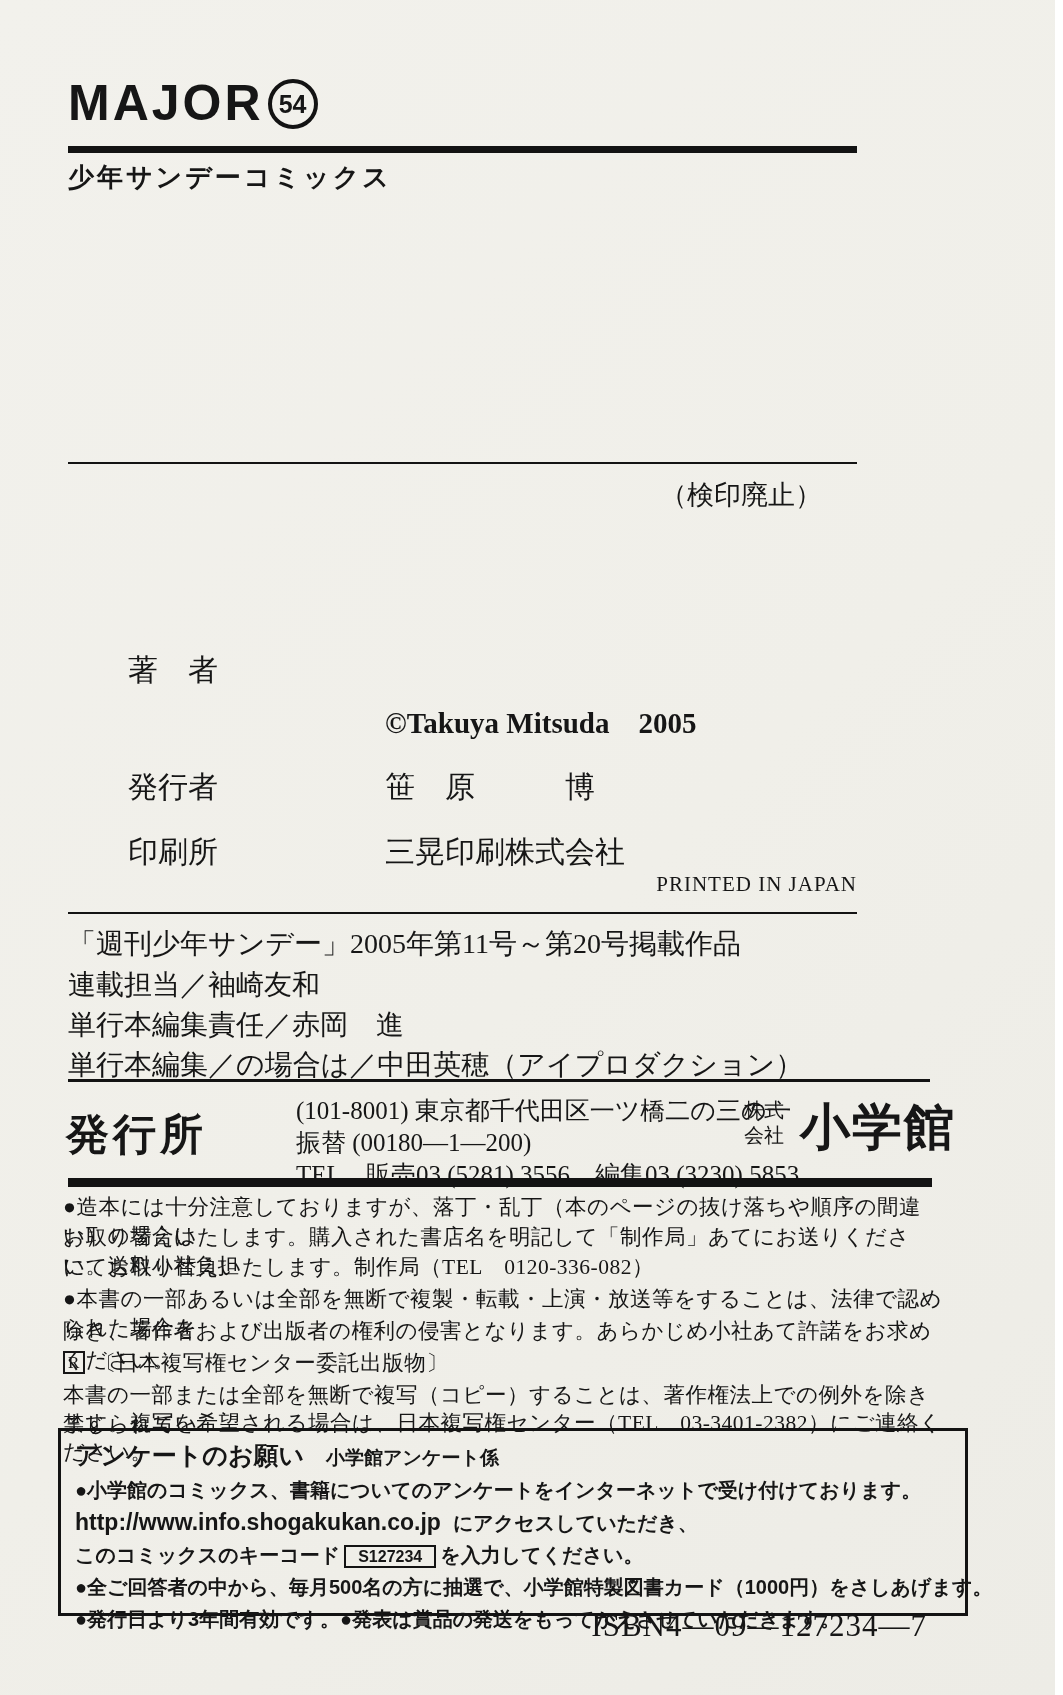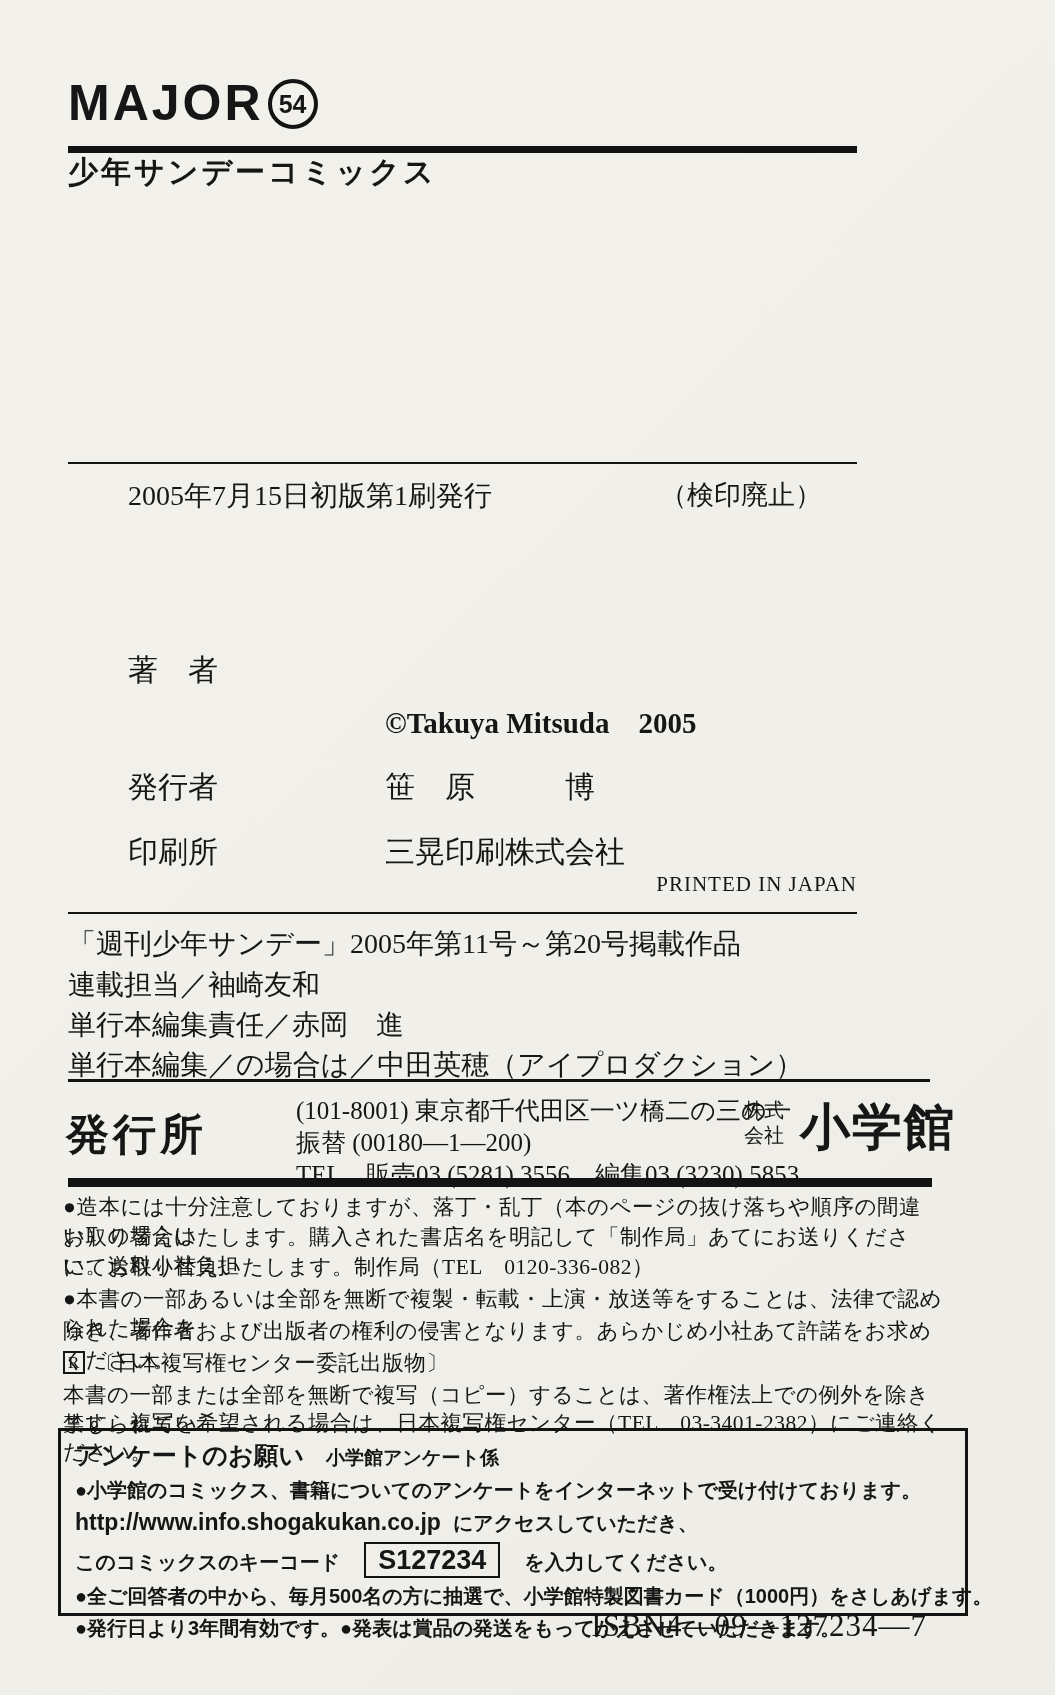--- a/index.html
+++ b/index.html
@@ -17,21 +17,21 @@
   .rule{background:#131313;}
 
   
   .major-title{left:68px;top:74px;font-size:50px;letter-spacing:3px;display:flex;align-items:center;}
   .vol-circle{
     display:inline-flex;align-items:center;justify-content:center;
     width:42px;height:42px;border:4px solid #131313;border-radius:50%;
     font-size:25px;letter-spacing:0;margin-left:4px;margin-top:2px;text-align:center;
   }
   .rule-header{left:68px;top:146px;width:789px;height:7px;}
-  .series-title{left:68px;top:152px;font-size:30px;letter-spacing:3px;}
+  .series-title{left:68px;top:160px;font-size:26px;letter-spacing:3px;}
 
   
   .rule-edition{left:68px;top:462px;width:789px;height:2px;}
   .edition-date{left:128px;top:477px;font-size:28px;}
   .edition-note{left:660px;top:477px;font-size:27px;}
 
   
   .credit-label{left:128px;font-size:30px;}
   .credit-value{left:385px;font-size:30px;}
   .row-author{top:650px;}
@@ -71,40 +71,39 @@
     border:3px solid #131313;
     padding:8px 14px;box-sizing:content-box;
   }
   .survey-row{margin-bottom:5px;white-space:nowrap;}
   .survey-title{font-size:25px;margin-right:18px;}
   .survey-subtitle{font-size:19px;}
   .survey-text{font-size:20px;}
   .survey-url{font-size:23px;margin-right:8px;}
   .keycode-box{
     display:inline-block;border:2.5px solid #131313;
-    padding:0 12px;font-size:27px;margin:0 20px;line-height:1.2;
+    padding:0 12px;font-size:16px;margin:0 0;line-height:1.2;
   }
 
   
   .isbn-line{right:128px;top:1608px;font-size:31px;letter-spacing:1px;}
 </style>
 </head>
 <body>
 
 <div class="page">
 
   <div class="abs major-title gothic bold">
     <span>MAJOR</span>
     <span class="vol-circle">54</span>
   </div>
   <div class="abs rule rule-header"></div>
   <div class="abs series-title gothic bold">少年サンデーコミックス</div>
 
   <div class="abs rule rule-edition"></div>
-  <div class="abs edition-date mincho">2005年7月15日初版第1刷発行</div>
   <div class="abs edition-note mincho">（検印廃止）</div>
 
   <div class="abs credit-label row-author mincho">著　者</div>
   <div class="abs copyright-line mincho">©Takuya Mitsuda　2005</div>
 
   <div class="abs credit-label row-publisher mincho">発行者</div>
   <div class="abs credit-value row-publisher mincho">笹　原　　　博</div>
 
   <div class="abs credit-label row-printer mincho">印刷所</div>
   <div class="abs credit-value row-printer mincho">三晃印刷株式会社</div>

